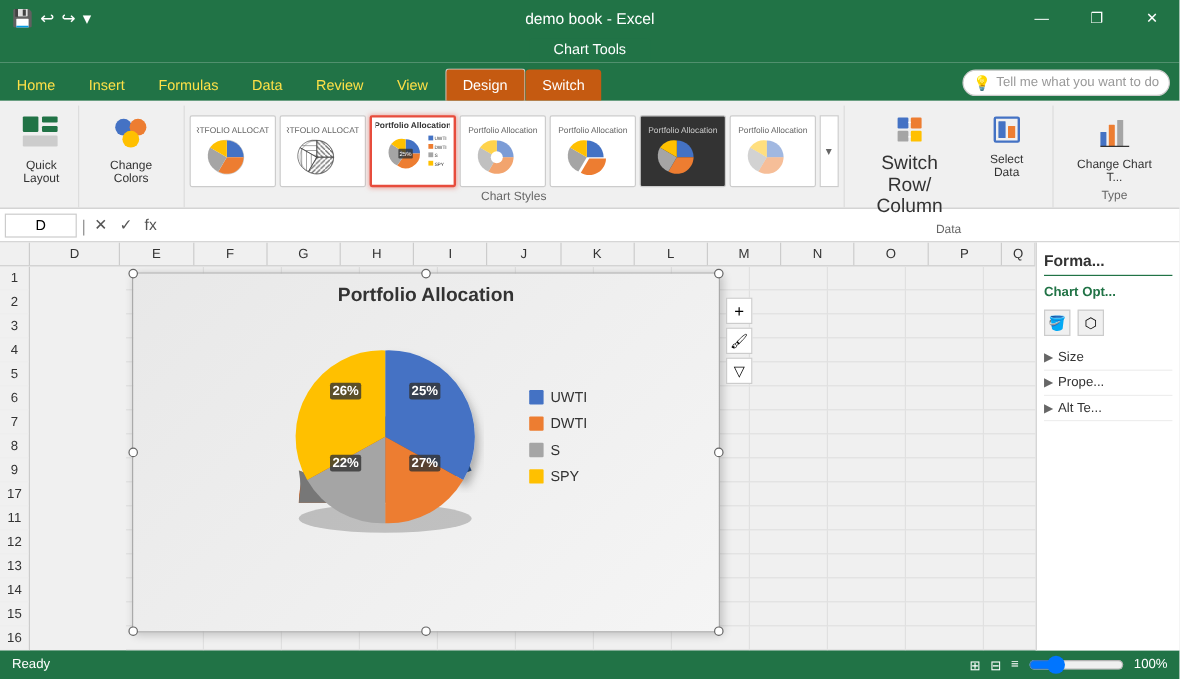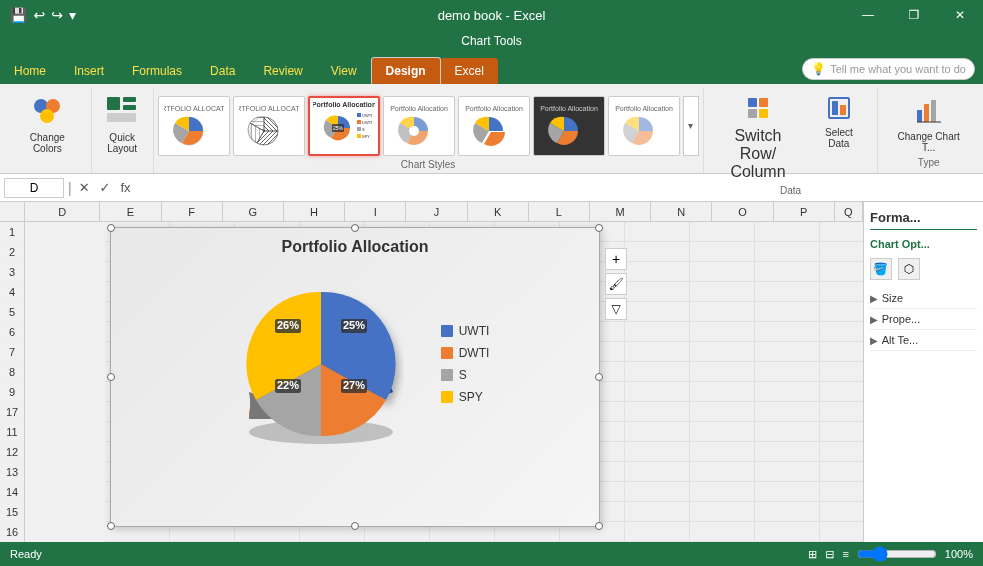--- a/index.html
+++ b/index.html
@@ -69,21 +69,21 @@
     .tab {
       padding: 6px 14px;
       font-size: 12px;
       color: #fde047;
       cursor: pointer;
       border-radius: 3px 3px 0 0;
     }
     .tab.active {
       background: #f0f0f0;
       color: #333;
-      font-weight: 700;
+      font-weight: 400;
       border: 1px solid #ccc;
       border-bottom: none;
     }
     .tab.highlighted {
       background: #c55a11;
       color: white;
       border-radius: 3px 3px 0 0;
     }
 
     
@@ -405,58 +405,58 @@
 </div>
 
 <div class="ribbon-tabs">
   <div class="tab">Home</div>
   <div class="tab">Insert</div>
   <div class="tab">Formulas</div>
   <div class="tab">Data</div>
   <div class="tab">Review</div>
   <div class="tab">View</div>
   <div class="tab highlighted active">Design</div>
-  <div class="tab highlighted">Excel</div>
+  <div class="tab highlighted">Switch</div>
   <div style="flex:1; background:#217346;"></div>
   <div style="padding: 4px 8px; display:flex; align-items:center;">
     <div class="tell-me">
       <span>💡</span>
       <span style="font-size:11px; color:#999;">Tell me what you want to do</span>
     </div>
   </div>
 </div>
 
 <div class="ribbon">
-
-  <div class="ribbon-group">
-    <div class="ribbon-btn-large">
-      <div class="ribbon-icon-large">
-        <svg width="32" height="28" viewBox="0 0 32 28">
-          <circle cx="10" cy="10" r="7" fill="#4472C4"></circle>
-          <circle cx="22" cy="10" r="7" fill="#ED7D31"></circle>
-          <circle cx="16" cy="20" r="7" fill="#FFC000"></circle>
-        </svg>
-      </div>
-      <span style="font-size:10px;">Change
-Colors</span>
-    </div>
-    <div class="ribbon-group-label"></div>
-  </div>
 
   <div class="ribbon-group">
     <div class="ribbon-btn-large">
       <div class="ribbon-icon-large">
         <svg width="32" height="28" viewBox="0 0 32 28">
           <rect x="1" y="1" width="13" height="13" fill="#217346" rx="1"></rect>
           <rect x="17" y="1" width="13" height="5" fill="#217346" rx="1"></rect>
           <rect x="17" y="9" width="13" height="5" fill="#217346" rx="1"></rect>
           <rect x="1" y="17" width="29" height="9" fill="#ccc" rx="1"></rect>
         </svg>
       </div>
       <span style="font-size:10px;">Quick<br>Layout</span>
+    </div>
+    <div class="ribbon-group-label"></div>
+  </div>
+
+  <div class="ribbon-group">
+    <div class="ribbon-btn-large">
+      <div class="ribbon-icon-large">
+        <svg width="32" height="28" viewBox="0 0 32 28">
+          <circle cx="10" cy="10" r="7" fill="#4472C4"></circle>
+          <circle cx="22" cy="10" r="7" fill="#ED7D31"></circle>
+          <circle cx="16" cy="20" r="7" fill="#FFC000"></circle>
+        </svg>
+      </div>
+      <span style="font-size:10px;">Change
+Colors</span>
     </div>
     <div class="ribbon-group-label"></div>
   </div>
 
   <div style="flex:1; display:flex; flex-direction:column; padding:4px 4px 0 4px;">
     <div style="display:flex; align-items:center; gap:3px; flex:1;">
 
       <div class="chart-style-thumb">
         <svg width="60" height="50" viewBox="0 0 60 50">
           <text x="30" y="10" text-anchor="middle" font-size="7" fill="#666">PORTFOLIO ALLOCATION</text>

